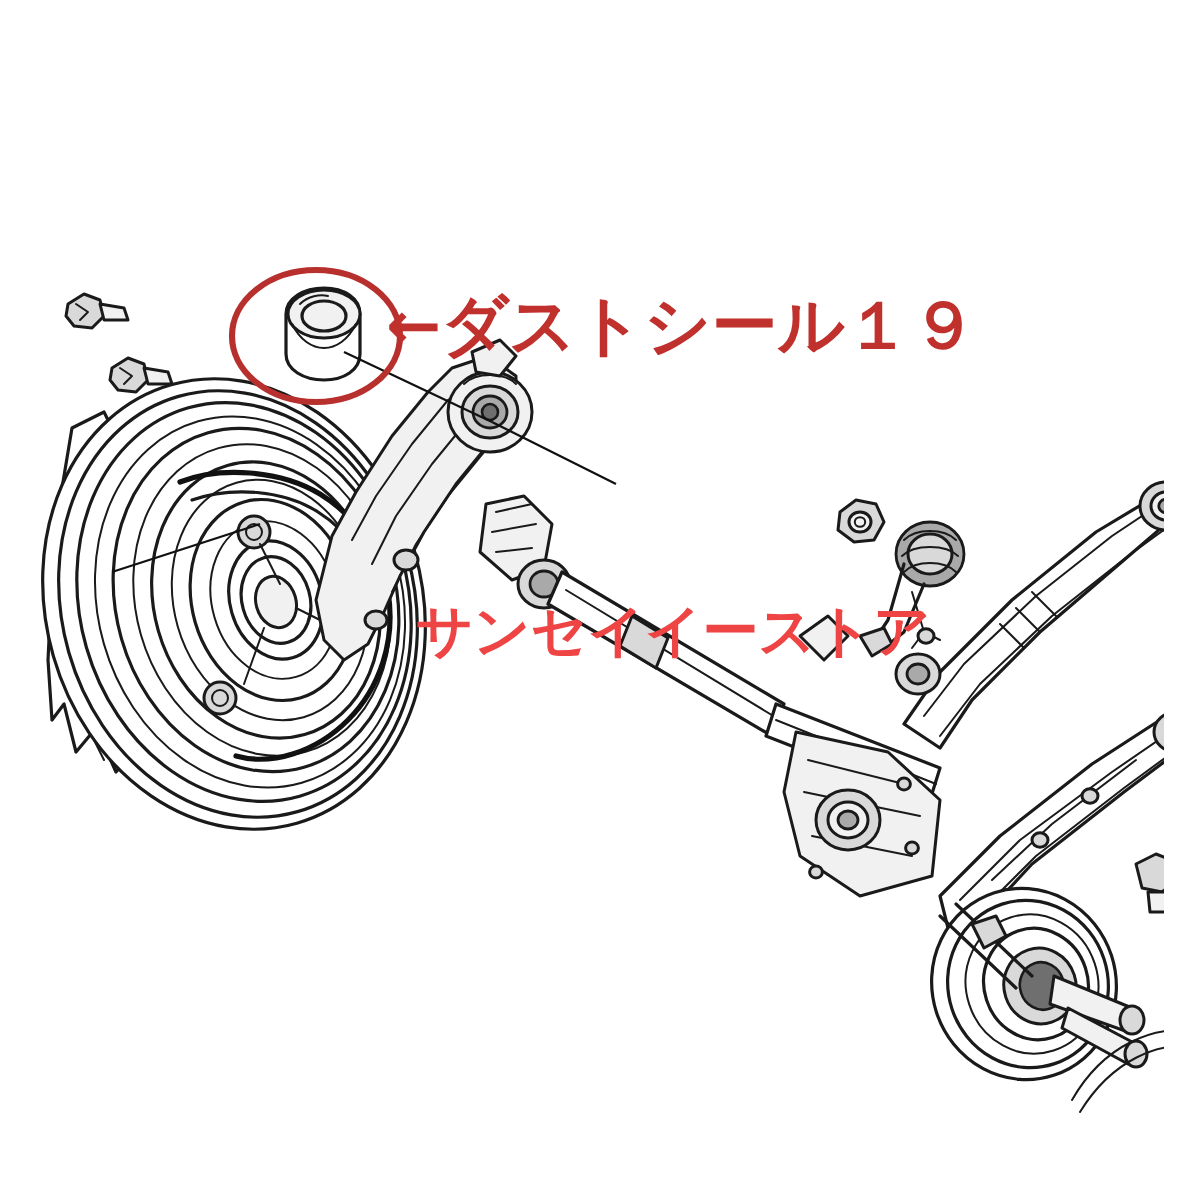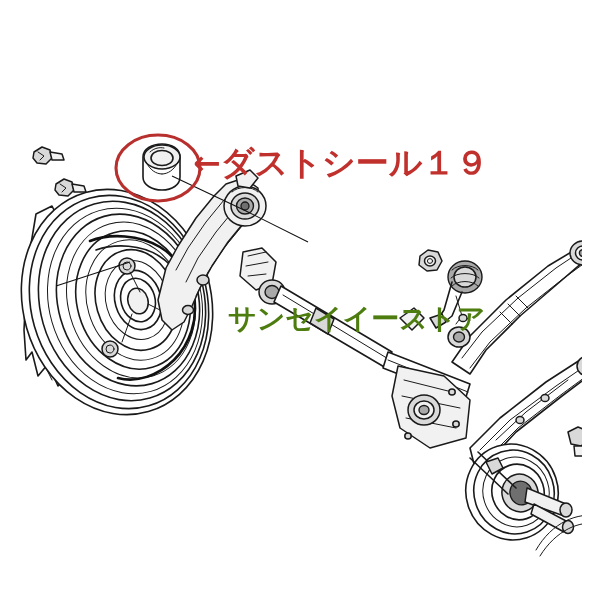--- a/index.html
+++ b/index.html
@@ -19,25 +19,24 @@
   .anno-red{
     position:absolute;
     color:#c0302c;
     font-weight:bold;
     white-space:nowrap;
     letter-spacing:0px;
     font-family:"DejaVu Sans","Liberation Sans",sans-serif;
   }
   .anno-black{
     position:absolute;
-    color:#4d7c0f;
+    color:#ef4444;
     font-weight:bold;
     white-space:nowrap;
-    font-family:Liberation Sans, sans-serif;
-    margin-left:20px;
+    font-family:Liberation Mono, monospace;
   }
   #label-dustseal{
     left:193px;top:145px;
     font-size:33px;
     line-height:36px;
   }
   #label-shop{
     left:208px;top:303px;
     font-size:28px;
     line-height:32px;

